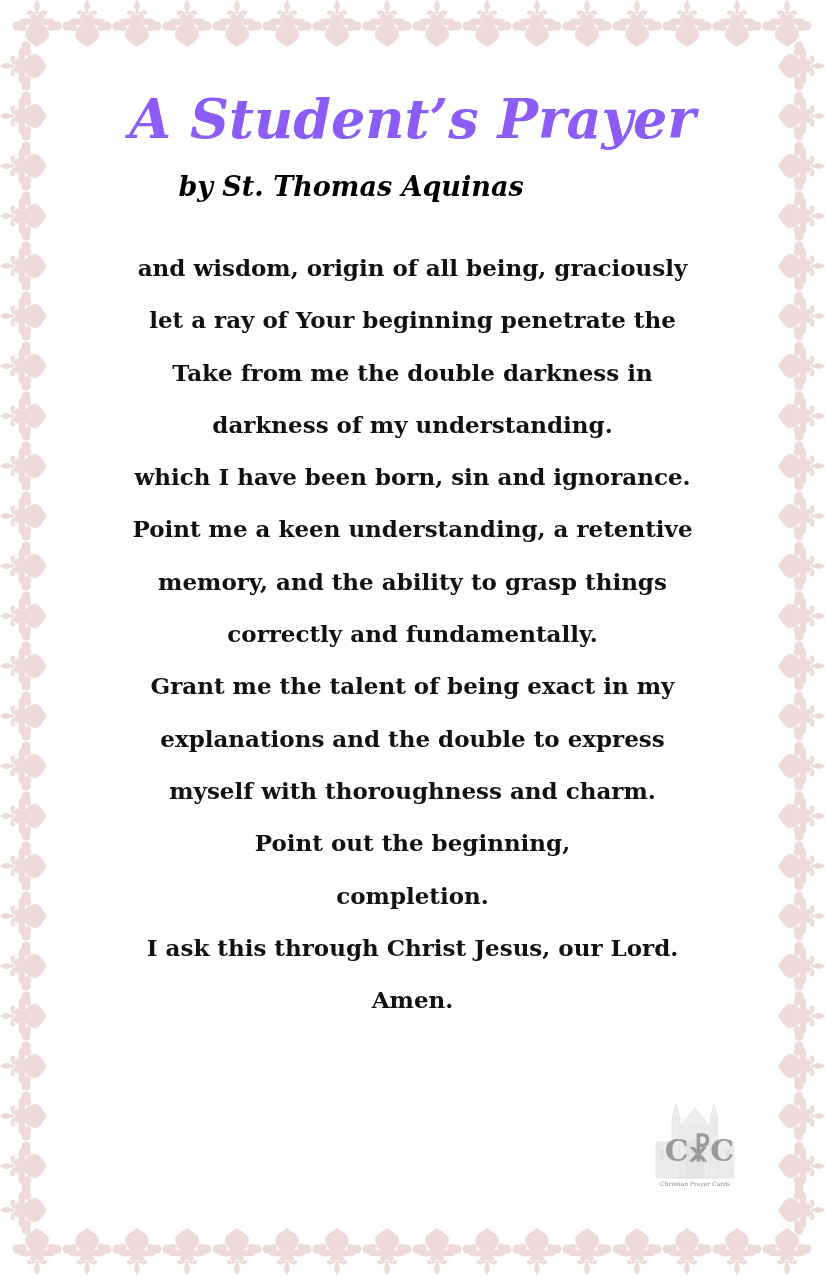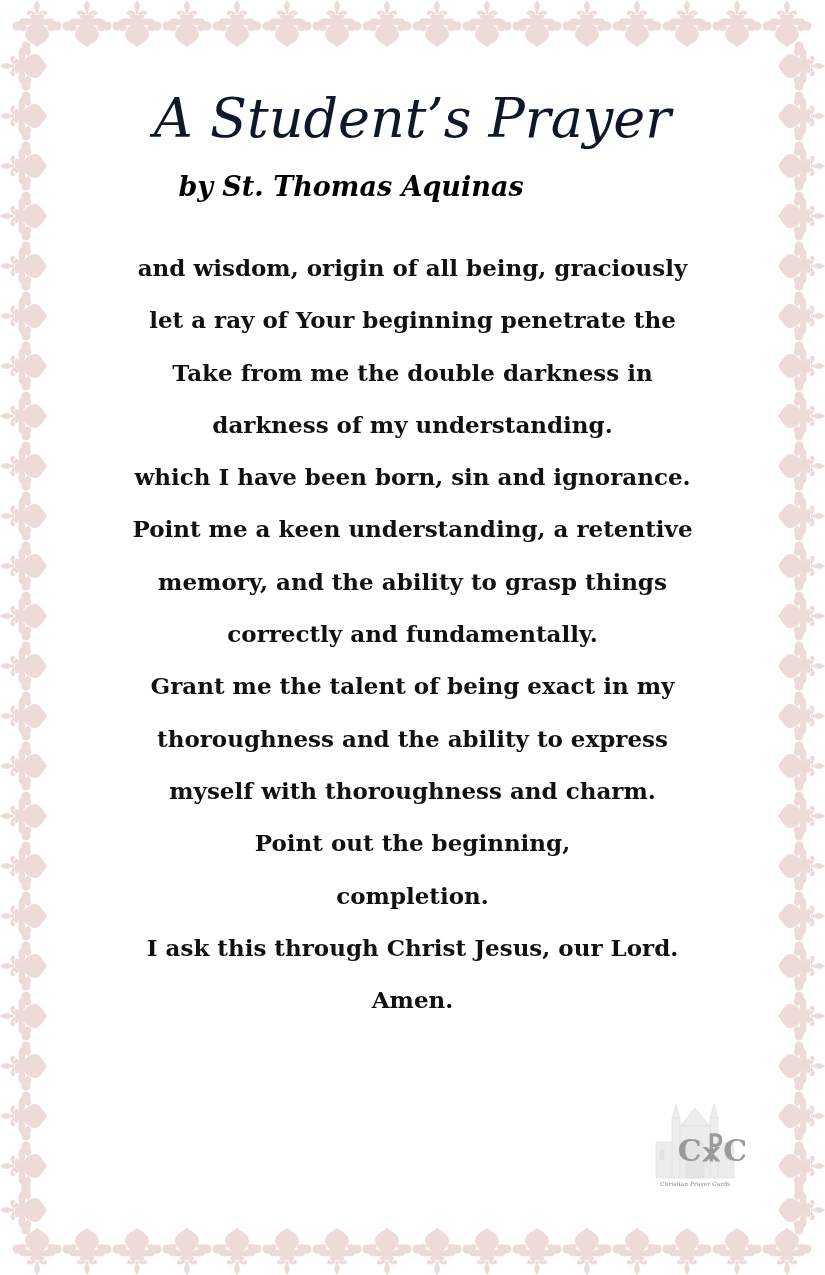--- a/index.html
+++ b/index.html
@@ -5,43 +5,43 @@
     html, body { margin: 0; padding: 0; background: #ffffff; }
     body { width: 825px; height: 1275px; position: relative; overflow: hidden; }
     .page { position: absolute; left: 0; top: 0; width: 825px; height: 1275px; background: #ffffff; }
 
     
     .border-layer { position: absolute; left: 0; top: 0; width: 825px; height: 1275px; pointer-events: none; }
 
     
     .title {
       position: absolute; left: 0; top: 84px; width: 825px; text-align: center;
-      font-family: "DejaVu Serif", serif; font-weight: normal; font-style: italic;
-      font-size: 54px; line-height: 70px; color: #0f172a; letter-spacing: 0px;
+      font-family: "DejaVu Serif", serif; font-weight: bold; font-style: italic;
+      font-size: 54px; line-height: 70px; color: #8b5cf6; letter-spacing: 0px;
     }
     .subtitle {
       position: absolute; left: 0; top: 168px; width: 702px; text-align: center;
       font-family: "DejaVu Serif", serif; font-weight: bold; font-style: italic;
       font-size: 27px; line-height: 38px; color: #000;
     }
 
     
     .prayer {
       position: absolute; left: 90px; top: 242px; width: 645px; text-align: center;
       font-family: "DejaVu Serif", serif; font-weight: bold;
       font-size: 23px; line-height: 52.3px; color: #111;
     }
     .prayer-line { display: block; white-space: nowrap; }
 
     
     .logo {
       position: absolute; left: 648px; top: 1098px; width: 94px; height: 96px;
     }
     .logo-letters {
-      position: absolute; left: 17px; top: 36px; width: 94px; text-align: center;
+      position: absolute; left: 4px; top: 36px; width: 94px; text-align: center;
       font-family: "DejaVu Serif", serif; font-weight: bold; font-size: 30px;
       color: #9a9a9a; line-height: 34px; letter-spacing: -1px;
     }
     .logo-caption {
       position: absolute; left: 0; top: 82px; width: 94px; text-align: center;
       font-family: "DejaVu Serif", serif; font-size: 6px; color: #8a8a8a; white-space: nowrap;
     }
   </style>
 </head>
 <body>
@@ -168,21 +168,21 @@
   <div class="prayer">
     <span class="prayer-line">and wisdom, origin of all being, graciously</span>
     <span class="prayer-line">let a ray of Your beginning penetrate the</span>
     <span class="prayer-line"> Take from me the double darkness in</span>
     <span class="prayer-line">darkness of my understanding.</span>
     <span class="prayer-line">which I have been born, sin and ignorance.</span>
     <span class="prayer-line">Point me a keen understanding, a retentive</span>
     <span class="prayer-line">memory, and the ability to grasp things</span>
     <span class="prayer-line">correctly and fundamentally.</span>
     <span class="prayer-line"> Grant me the talent of being exact in my</span>
-    <span class="prayer-line">thoroughness and the ability to express</span>
+    <span class="prayer-line">explanations and the double to express</span>
     <span class="prayer-line">myself with thoroughness and charm.</span>
     <span class="prayer-line">Point out the beginning,</span>
     <span class="prayer-line">completion.</span>
     <span class="prayer-line"> I ask this through Christ Jesus, our Lord.</span>
     <span class="prayer-line">Amen.</span>
   </div>
 
   <div class="logo">
     <svg width="94" height="82" viewBox="0 0 94 82" style="position:absolute;left:0;top:0;" xmlns="http://www.w3.org/2000/svg">
       <g fill="#ececec" stroke="#e0e0e0" stroke-width="0.6">

